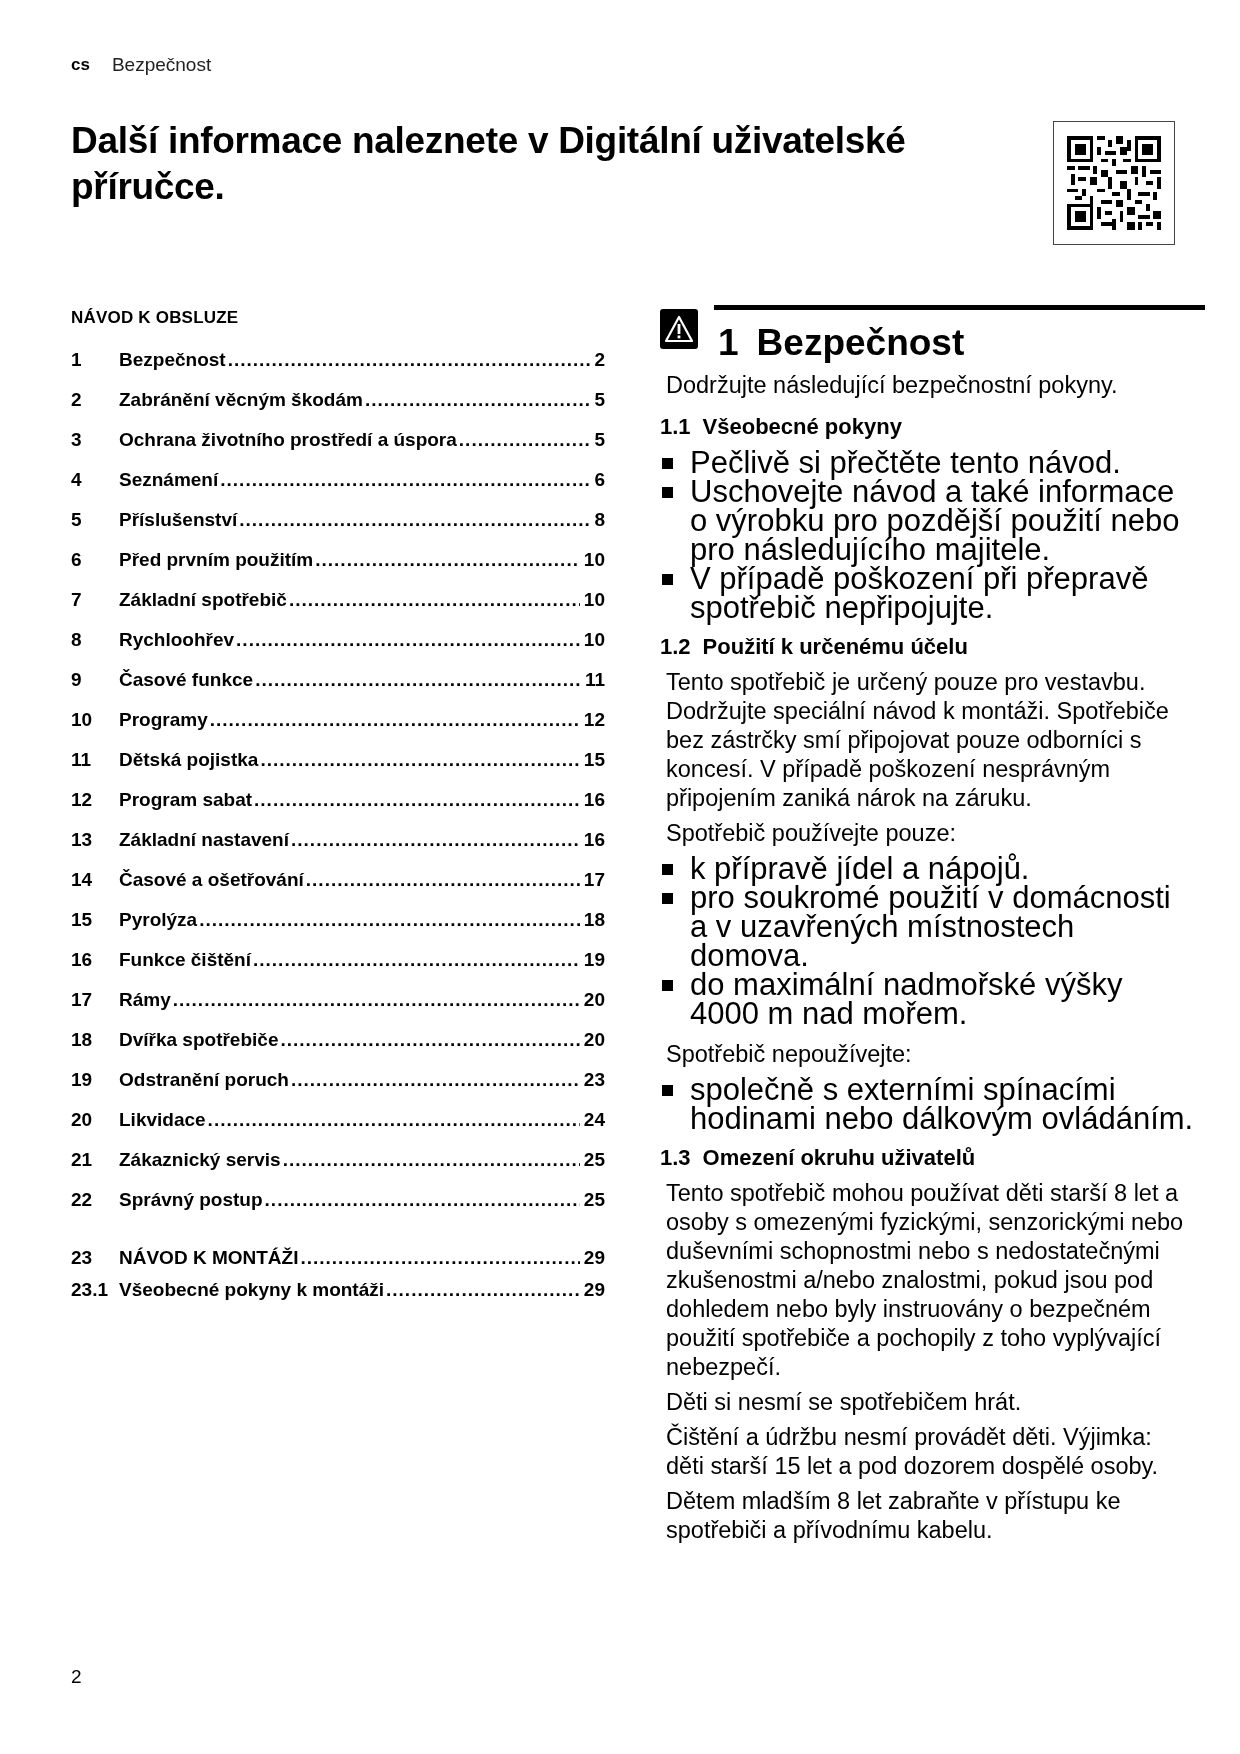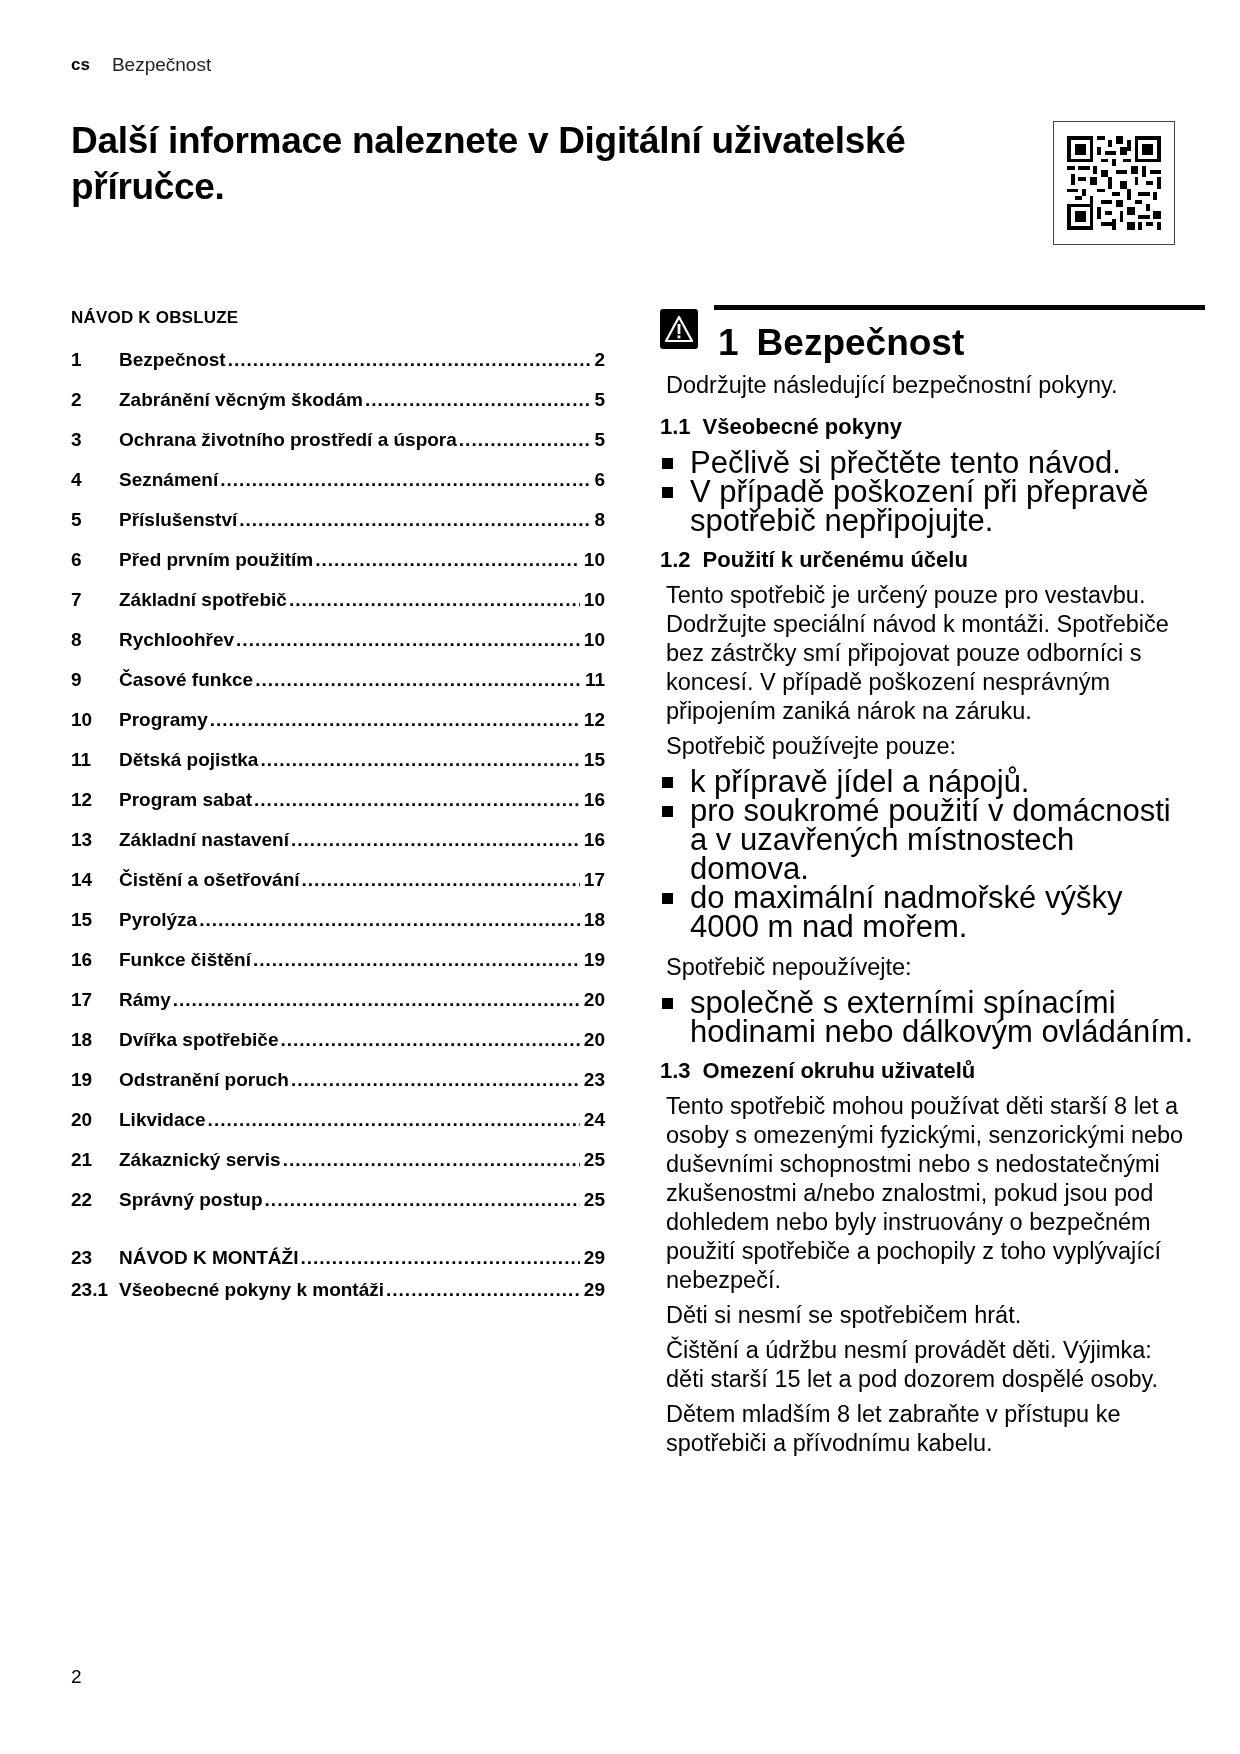--- a/index.html
+++ b/index.html
@@ -197,21 +197,21 @@
       <span class="page">16</span>
     </div>
   <div class="toc-row">
       <span class="num">13</span>
       <span class="title">Základní nastavení</span>
       <span class="dots"></span>
       <span class="page">16</span>
     </div>
   <div class="toc-row">
       <span class="num">14</span>
-      <span class="title">Čistění a ošetřování</span>
+      <span class="title">Časové a ošetřování</span>
       <span class="dots"></span>
       <span class="page">17</span>
     </div>
   <div class="toc-row">
       <span class="num">15</span>
       <span class="title">Pyrolýza</span>
       <span class="dots"></span>
       <span class="page">18</span>
     </div>
   <div class="toc-row">
@@ -284,20 +284,21 @@
       </svg>
     </div>
     <h2 class="chap-title"><span class="n">1</span><span>Bezpečnost</span></h2>
   </div>
 
   <p class="para intro">Dodržujte následující bezpečnostní pokyny.</p>
 
   <h3 class="sub"><span class="sn">1.1</span><span>Všeobecné pokyny</span></h3>
   <ul class="bul">
     <li>Pečlivě si přečtěte tento návod.</li>
+    <li>Uschovejte návod a také informace o výrobku pro pozdější použití nebo pro následujícího majitele.</li>
     <li>V případě poškození při přepravě spotřebič nepřipojujte.</li>
   </ul>
   <div class="gap-s"></div>
 
   <h3 class="sub"><span class="sn">1.2</span><span>Použití k určenému účelu</span></h3>
   <p class="para">Tento spotřebič je určený pouze pro vestavbu. Dodržujte speciální návod k montáži. Spotřebiče bez zástrčky smí připojovat pouze odborníci s koncesí. V případě poškození nesprávným připojením zaniká nárok na záruku.</p>
   <p class="para">Spotřebič používejte pouze:</p>
   <ul class="bul">
     <li>k přípravě jídel a nápojů.</li>
     <li>pro soukromé použití v domácnosti a v uzavřených místnostech domova.</li>

